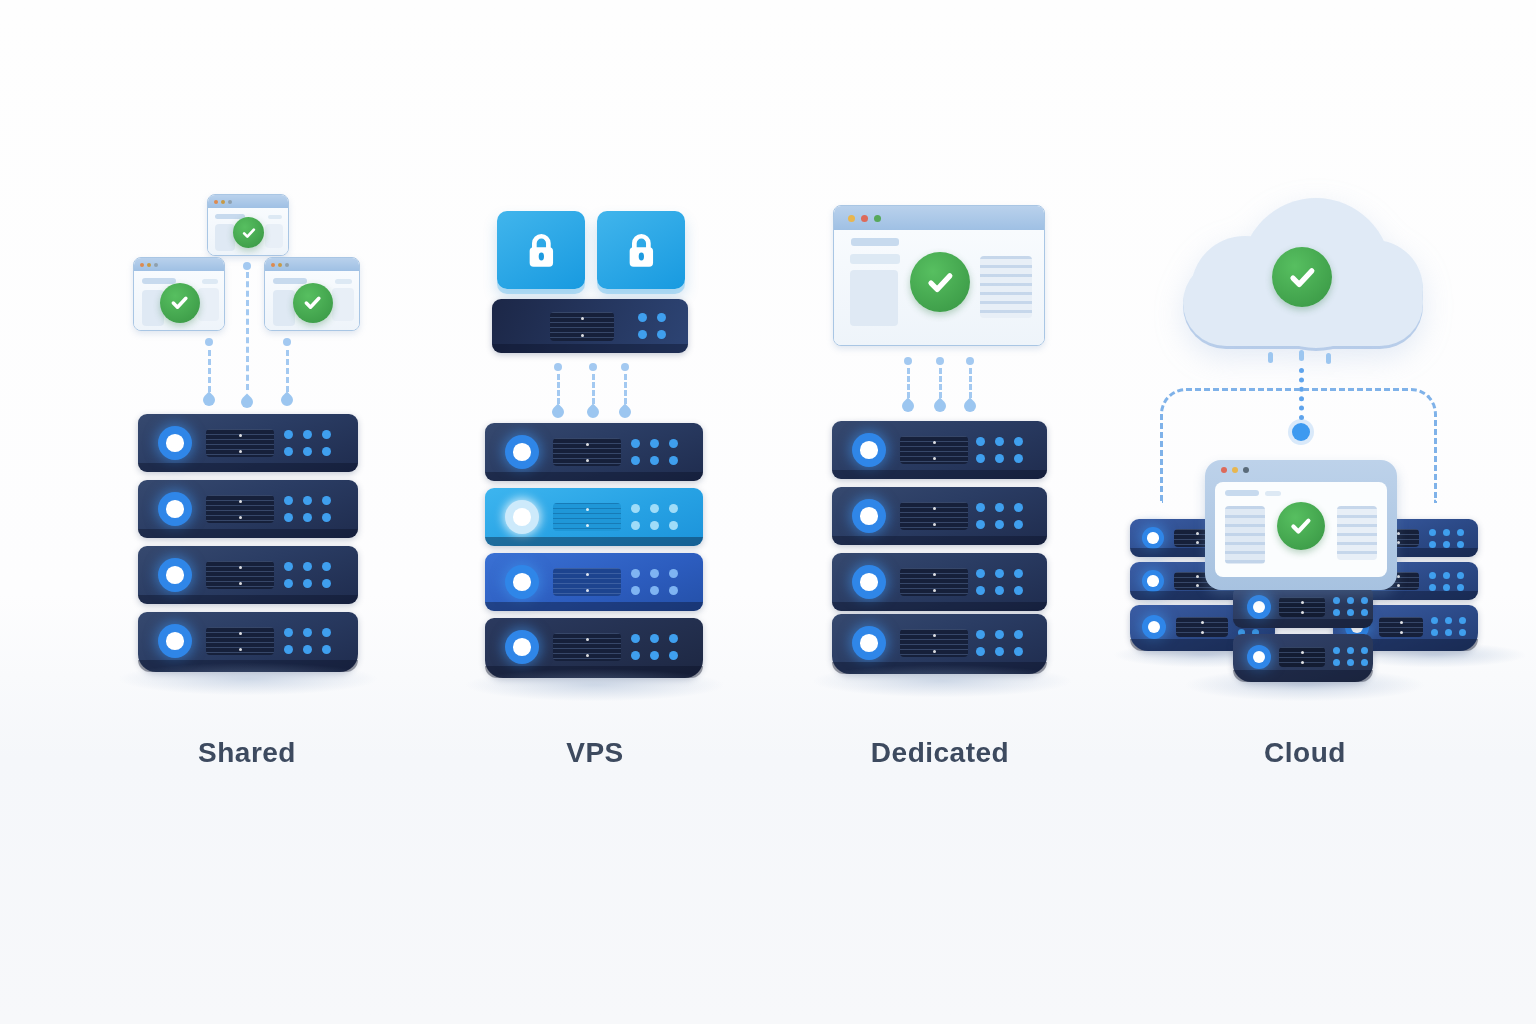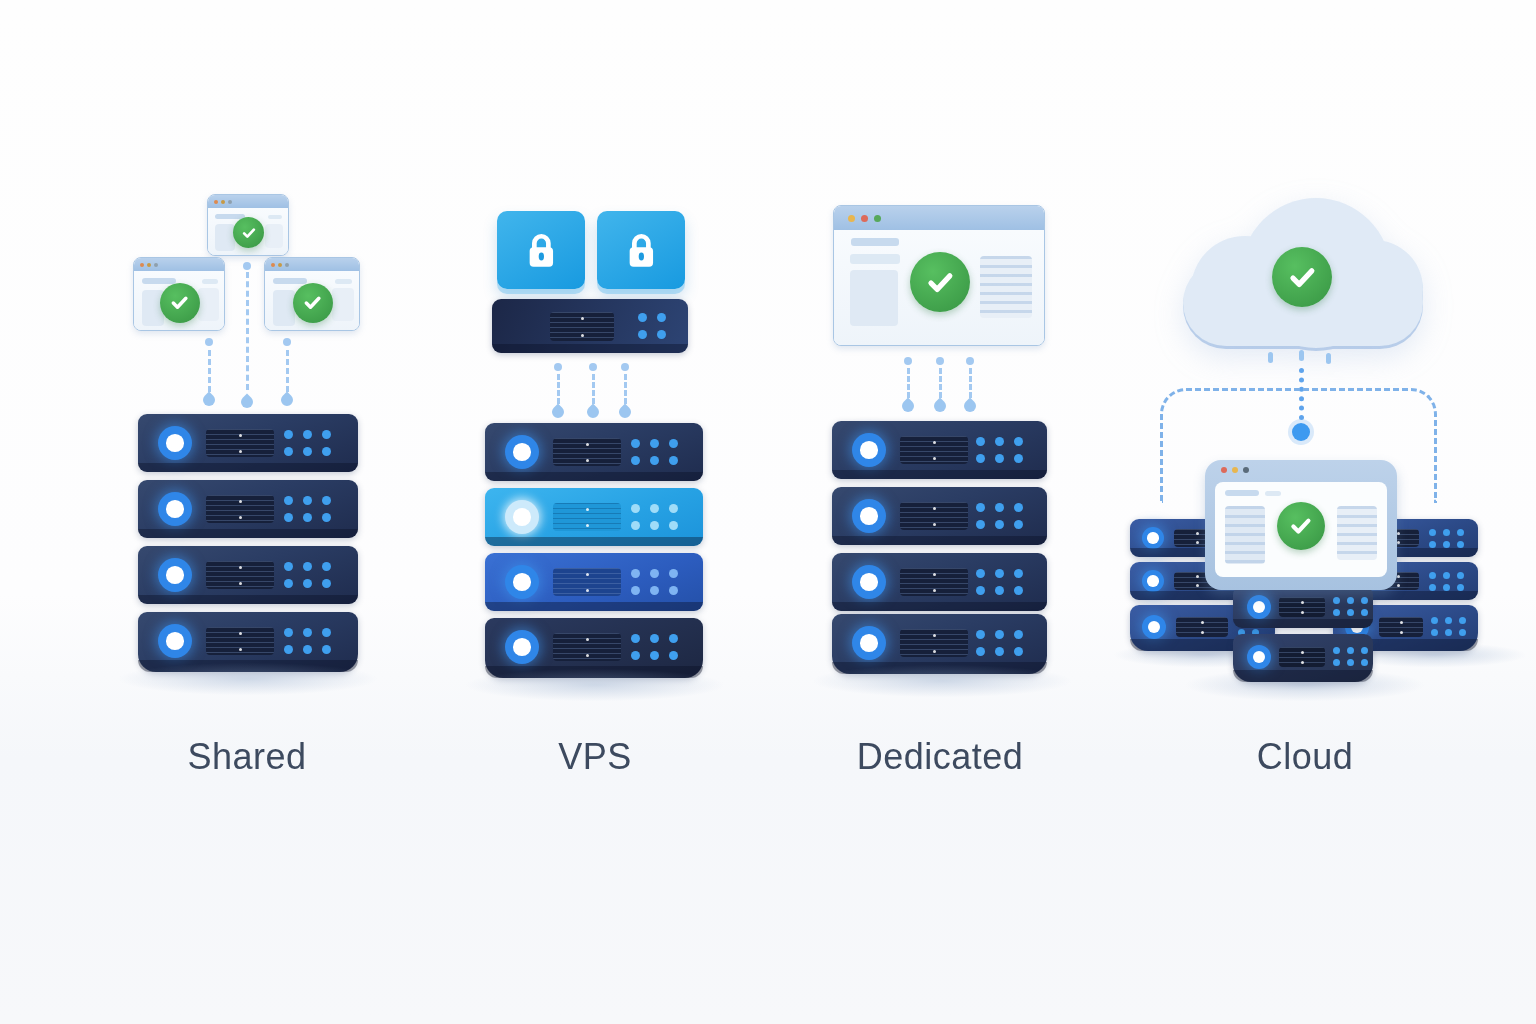--- a/index.html
+++ b/index.html
@@ -87,21 +87,21 @@
 
   
   .monitor{background:linear-gradient(180deg,#bdd2ea,#a7c2e0);border-radius:16px;
       box-shadow:0 6px 12px rgba(100,135,180,.3);}
   .monitor .screen{left:10px;top:22px;right:10px;bottom:13px;background:#fbfdfe;border-radius:8px;}
   .mdots{left:16px;top:7px;display:flex;gap:5px;}
   .mdots i{position:static;width:6px;height:6px;border-radius:50%;}
 
   .gshadow{background:radial-gradient(ellipse at center,rgba(140,165,200,.38) 0%,rgba(140,165,200,0) 68%);}
 
-  .label{font-weight:normal;font-size:36px;line-height:1;color:#3d4a5f;transform:translateX(-50%);
+  .label{font-weight:bold;font-size:28px;line-height:1;color:#3d4a5f;transform:translateX(-50%);
       letter-spacing:.5px;white-space:nowrap;}
 </style>
 </head>
 <body>
 
 <div class="canvas">
 
   <section>
 
     <div class="bw" style="left:207px;top:194px;width:82px;height:62px">

